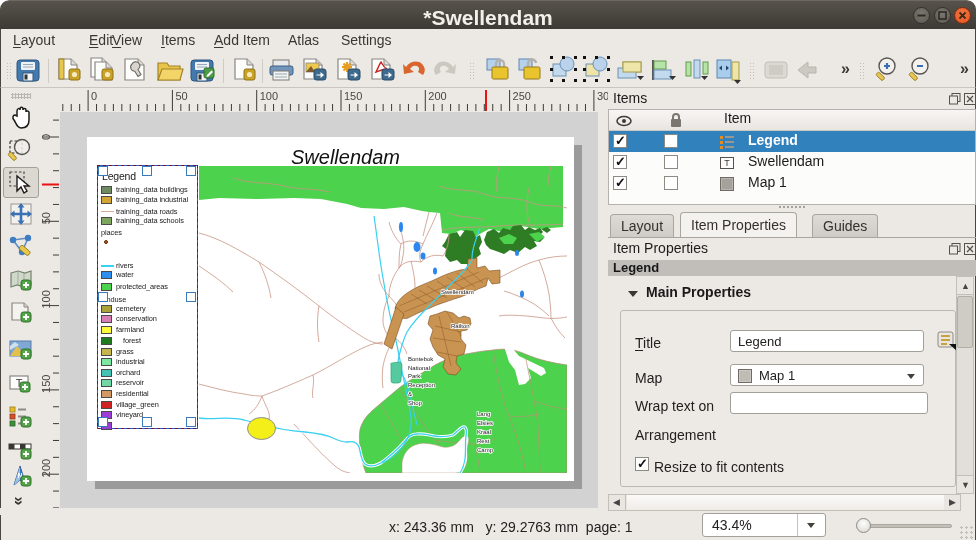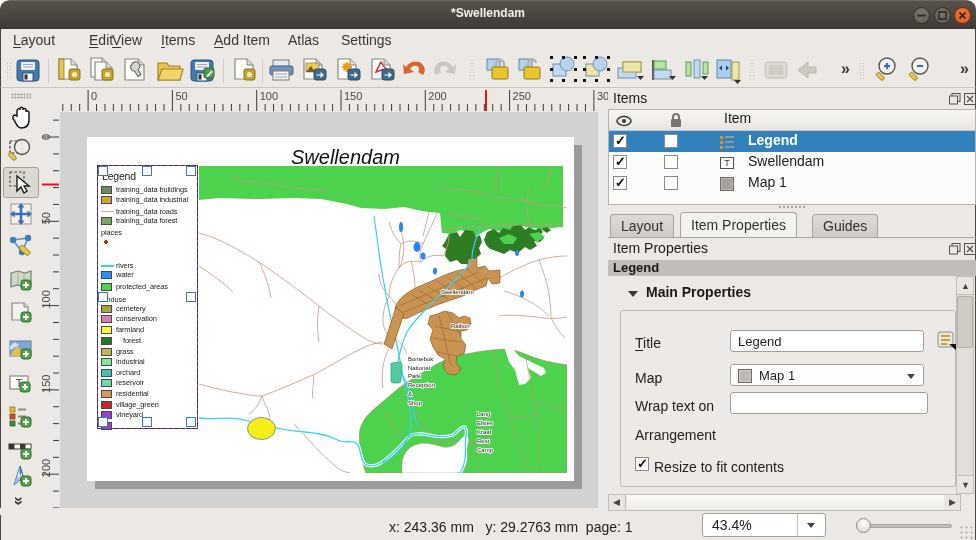--- a/index.html
+++ b/index.html
@@ -1,20 +1,20 @@
 <!DOCTYPE html>
 <html><head><meta charset="utf-8">
 <style>
 html,body{margin:0;padding:0;background:#fff;}
 *{box-sizing:border-box;}
 #win{position:relative;width:976px;height:540px;font-family:"Liberation Sans",sans-serif;background:#ece9e5;overflow:hidden;border-radius:9px 9px 0 0;}
 .abs{position:absolute;}
 
 #titlebar{position:absolute;left:0;top:0;width:976px;height:29px;background:linear-gradient(#57534c,#47443e 60%,#3d3a35);border-radius:9px 9px 0 0;border-top:1px solid #6d6962;}
-#titletext{position:absolute;left:0;right:0;top:5px;text-align:center;color:#f3f0eb;font-weight:bold;font-size:12px;}
+#titletext{position:absolute;left:0;right:0;top:5px;text-align:center;color:#f3f0eb;font-weight:bold;font-size:21px;}
 .wbtn{position:absolute;top:6px;width:17px;height:17px;border-radius:50%;}
 
 #menubar{position:absolute;left:0;top:29px;width:976px;height:25px;background:#ece9e5;color:#3a3733;font-size:14px;border-left:1px solid #4a463f;border-right:1px solid #4a463f;}
 #menubar span{position:absolute;top:3px;}
 #menubar u{text-decoration:underline;text-underline-offset:2px;}
 
 #toolbar{position:absolute;left:0;top:54px;width:976px;height:34px;background:#ece9e5;border-bottom:1px solid #c8c4bf;border-left:1px solid #4a463f;border-right:1px solid #4a463f;}
 .tsep{position:absolute;top:5px;width:1px;height:24px;background:#cfccc7;}
 .grip{position:absolute;top:8px;width:5px;height:18px;background-image:radial-gradient(#c2beb8 0.8px,transparent 1px);background-size:3px 3px;}
 .ticon{position:absolute;top:3px;}
@@ -475,21 +475,21 @@
             <div class="dev" style="left:0;top:0;width:1px;height:264px"></div>
             <div class="dev" style="left:100px;top:0;width:1px;height:264px"></div>
           </div>
       <div class="li" style="top:19.5px;background:#6f8a60"></div>
           <div class="lt" style="top:18.5px;left:18px">training_data buildings</div>
           <div class="li" style="top:30px;background:#d2a433"></div>
           <div class="lt" style="top:29px;left:18px">training_data industrial</div>
           <div style="position:absolute;left:3px;top:44.5px;width:13px;height:1.5px;background:#d8ab97"></div>
           <div class="lt" style="top:40.5px;left:18px">training_data roads</div>
           <div class="li" style="top:51px;background:#7ea55e"></div>
-          <div class="lt" style="top:50px;left:18px">training_data forest</div>
+          <div class="lt" style="top:50px;left:18px">training_data schools</div>
           <div class="lt" style="top:62px;left:3px">places</div>
           <div style="position:absolute;left:6px;top:73.5px;width:4px;height:4px;border-radius:50%;background:#d4500f;border:1px solid #5a2a08"></div>
           <div style="position:absolute;left:3px;top:99px;width:13px;height:1.5px;background:#39d2f2"></div>
           <div class="lt" style="top:95px;left:18px">rivers</div>
           <div class="li" style="top:105px;background:#2f8fee"></div>
           <div class="lt" style="top:104px;left:18px">water</div>
           <div class="li" style="top:117px;background:#4dd24d"></div>
           <div class="lt" style="top:116px;left:18px">protected_areas</div>
           <div class="lt" style="top:128.5px;left:3px">landuse</div>
           <div class="li" style="top:138.5px;background:#aaa33a"></div>

